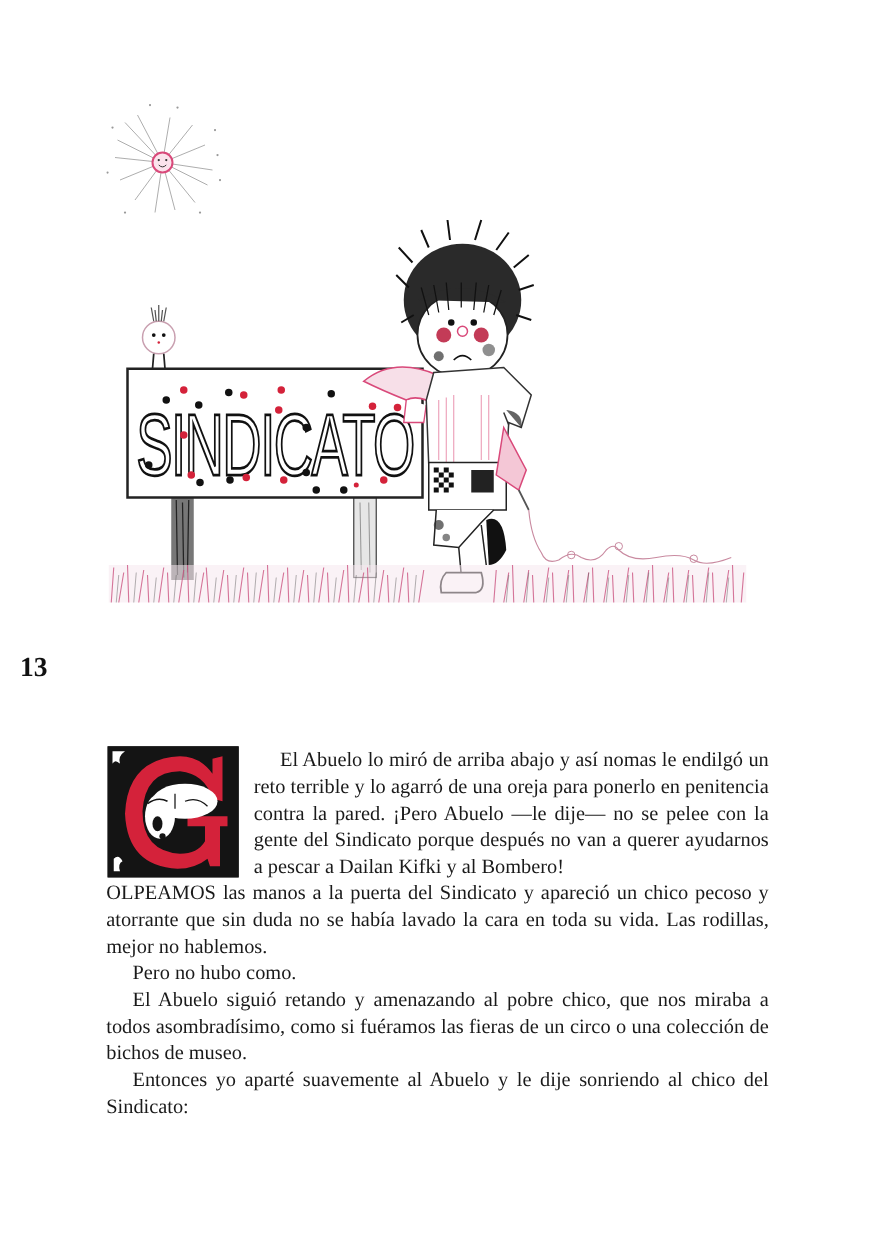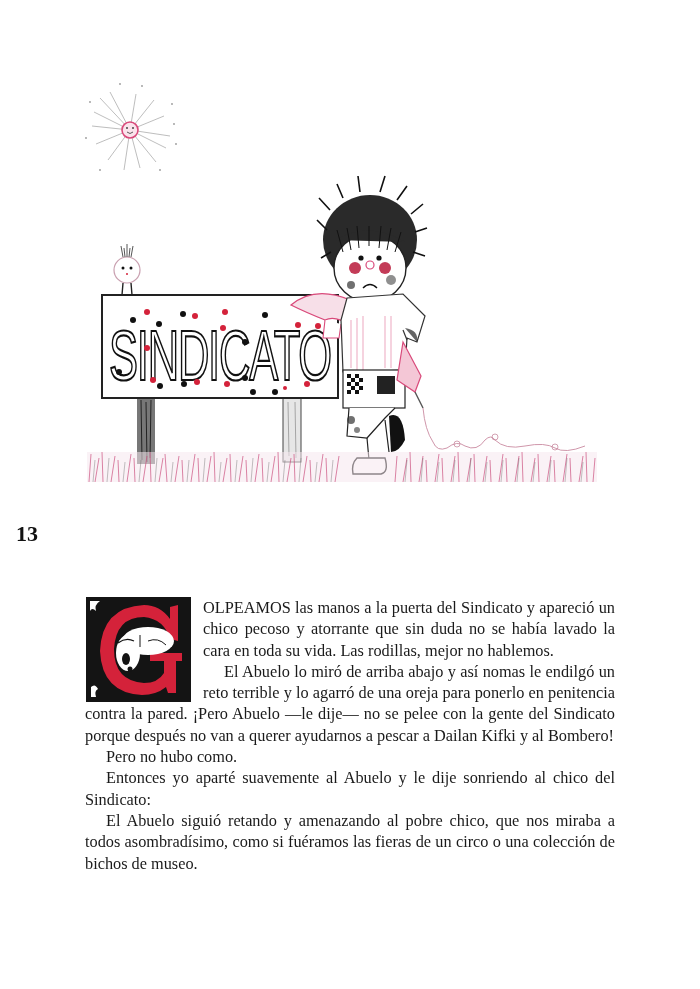--- a/index.html
+++ b/index.html
@@ -262,20 +262,20 @@
           <ellipse cx="62" cy="44" rx="26" ry="14" fill="#fff"></ellipse>
           <ellipse cx="42" cy="56" rx="12" ry="18" fill="#fff"></ellipse>
           <ellipse cx="40" cy="62" rx="4" ry="6" fill="#141414"></ellipse>
           <circle cx="44" cy="72" r="2.5" fill="#141414"></circle>
           <path d="M32,46 Q40,40 48,44" stroke="#141414" stroke-width="1.2" fill="none"></path>
           <path d="M54,38 L54,50" stroke="#141414" stroke-width="1"></path>
           <path d="M62,44 Q72,40 80,48" stroke="#141414" stroke-width="1" fill="none"></path>
         </g>
       </svg>
     </div>
+    <p class="para">El Abuelo lo miró de arriba abajo y así nomas le endilgó un reto terrible y lo agarró de una oreja para ponerlo en penitencia contra la pared. ¡Pero Abuelo —le dije— no se pelee con la gente del Sindicato porque después no van a querer ayudarnos a pescar a Dailan Kifki y al Bombero!</p>
     <p class="para first">OLPEAMOS las manos a la puerta del Sindicato y apareció un chico pecoso y atorrante que sin duda no se había lavado la cara en toda su vida. Las rodillas, mejor no hablemos.</p>
-    <p class="para">El Abuelo lo miró de arriba abajo y así nomas le endilgó un reto terrible y lo agarró de una oreja para ponerlo en penitencia contra la pared. ¡Pero Abuelo —le dije— no se pelee con la gente del Sindicato porque después no van a querer ayudarnos a pescar a Dailan Kifki y al Bombero!</p>
     <p class="para">Pero no hubo como.</p>
+    <p class="para">El Abuelo siguió retando y amenazando al pobre chico, que nos miraba a todos asombradísimo, como si fuéramos las fieras de un circo o una colección de bichos de museo.</p>
     <p class="para">Entonces yo aparté suavemente al Abuelo y le dije sonriendo al chico del Sindicato:</p>
-    <p class="para">El Abuelo siguió retando y amenazando al pobre chico, que nos miraba a todos asombradísimo, como si fuéramos las fieras de un circo o una colección de bichos de museo.</p>
   </div>
 
 </div>
 
 </body></html>

